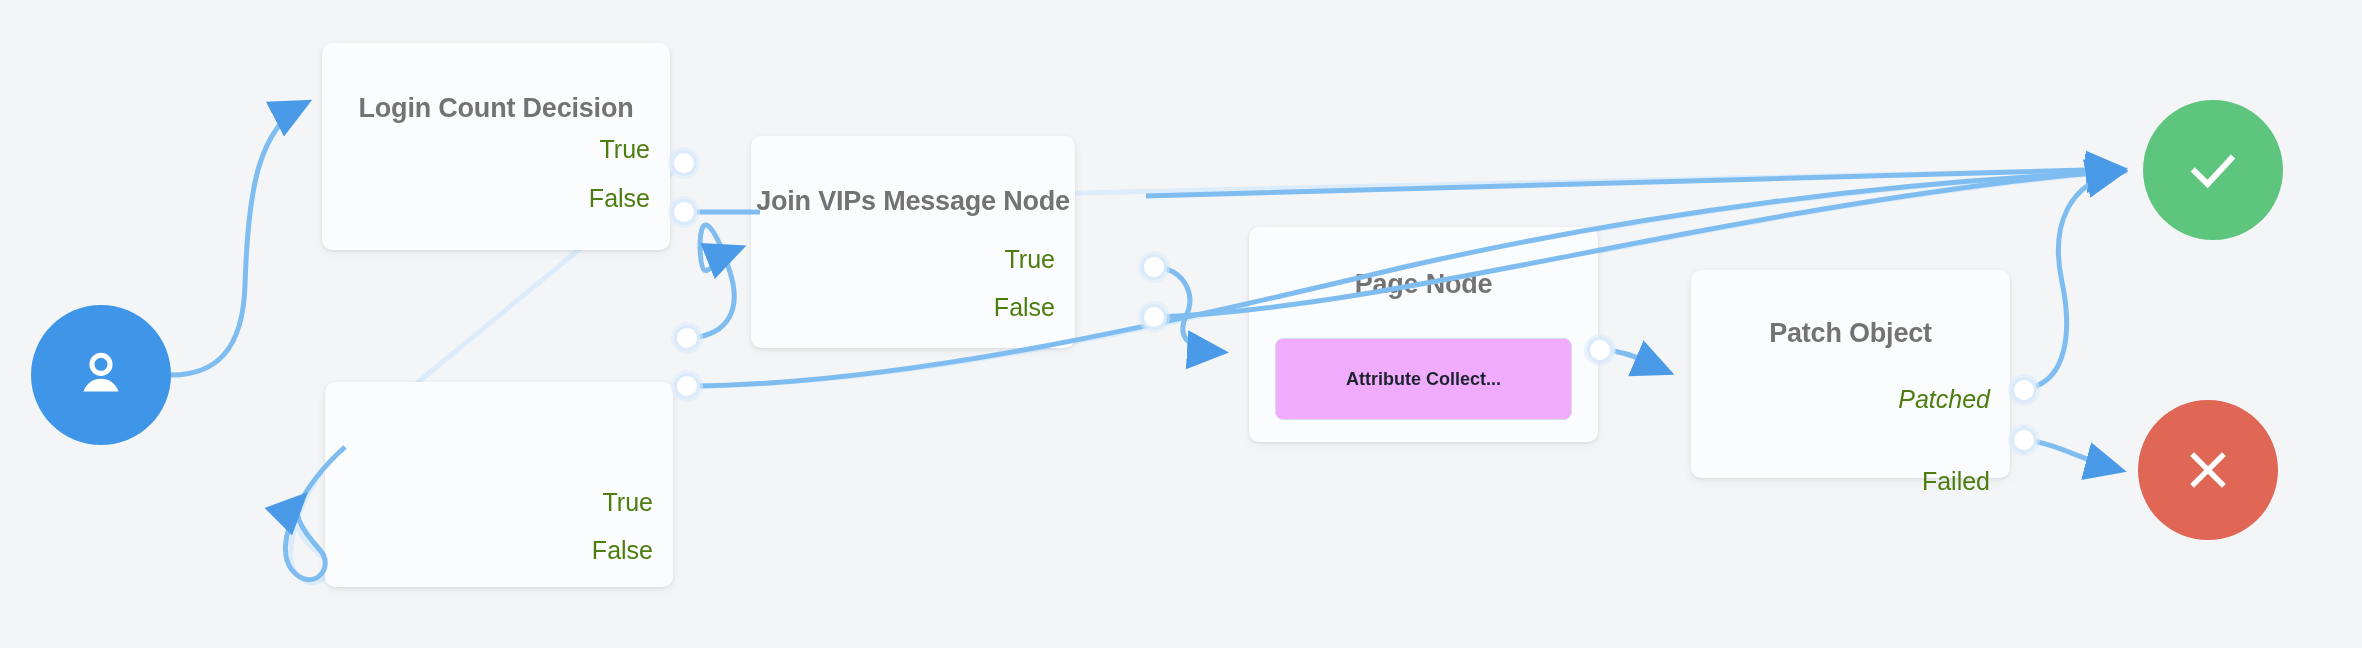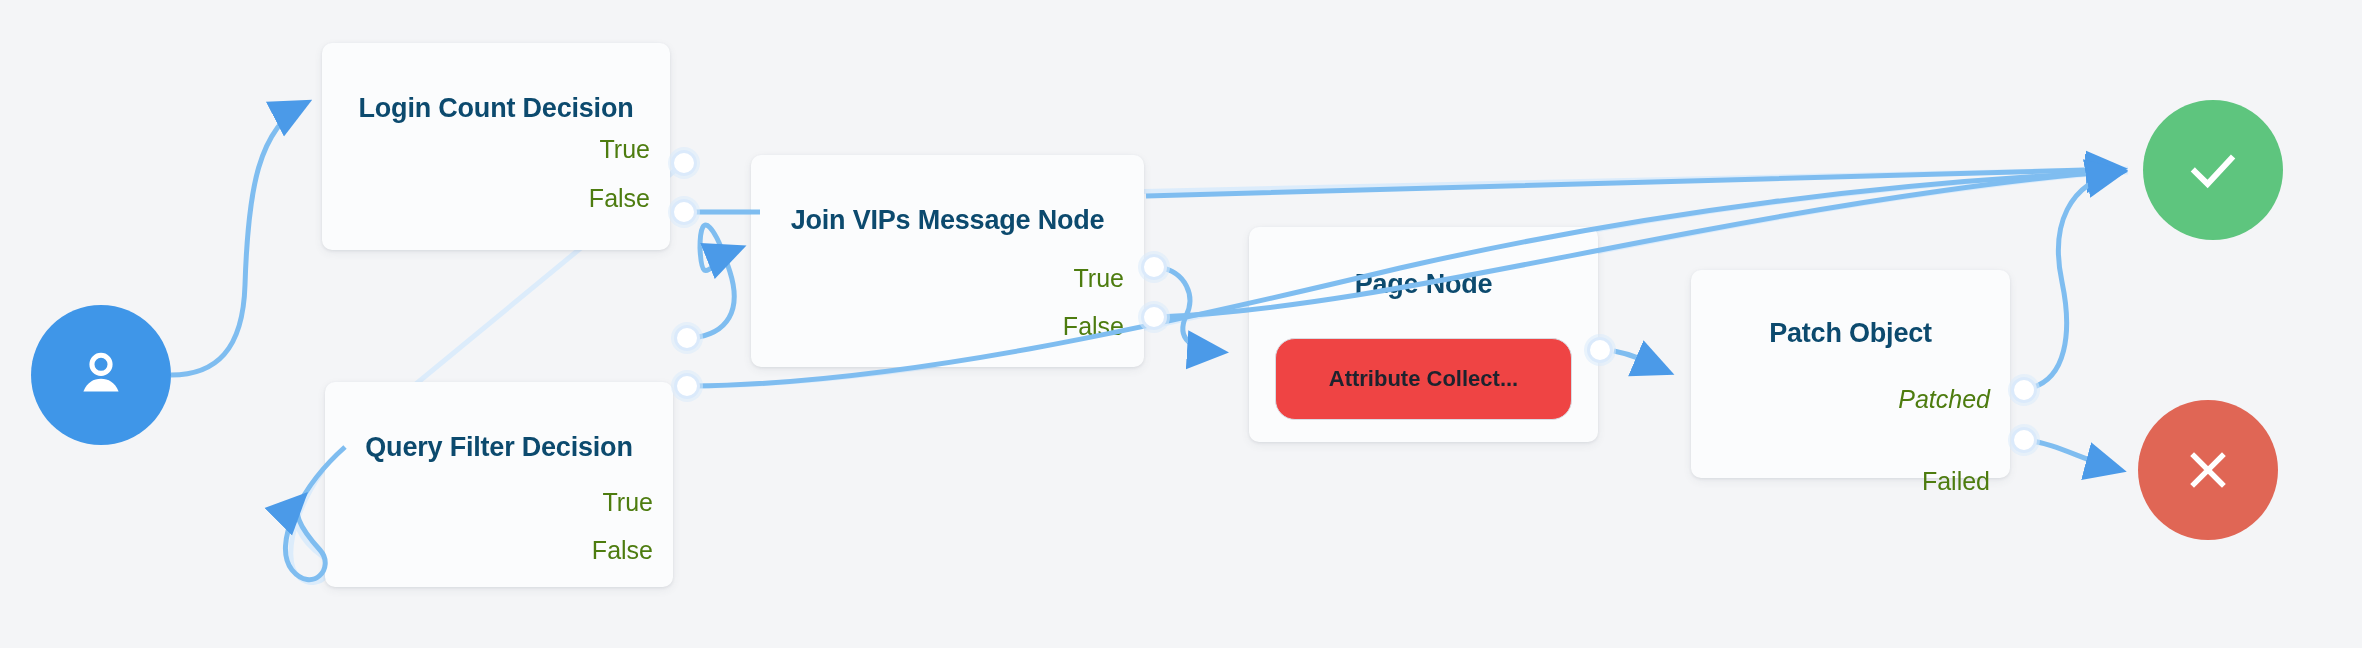--- a/index.html
+++ b/index.html
@@ -31,21 +31,21 @@
     border-radius: 10px;
     box-shadow: 0 1px 3px rgba(60,70,90,0.10), 0 3px 10px rgba(60,70,90,0.07);
     z-index: 2;
   }
   .node-title {
     position: absolute;
     left: 0; right: 0;
     text-align: center;
     font-weight: bold;
     font-size: 27px;
-    color: #0c4a6e;
+    color: #737373;
     letter-spacing: -0.2px;
   }
   .port-label {
     position: absolute;
     right: 20px;
     font-size: 25px;
     color: #4d7c0f;
     text-align: right;
     white-space: nowrap;
   }
@@ -53,28 +53,28 @@
     position: absolute;
     width: 26px; height: 26px;
     border-radius: 50%;
     background: #ffffff;
     border: 3px solid #dbeafb;
     box-shadow: 0 0 0 3px rgba(219,235,251,0.55);
     z-index: 4;
   }
   .subbox {
     position: absolute;
-    background: #ef4444;
+    background: #f0abfc;
     border: 1px solid #d8dce3;
-    border-radius: 20px;
+    border-radius: 8px;
     display: flex;
     align-items: center;
     justify-content: center;
     font-weight: bold;
-    font-size: 22px;
+    font-size: 18px;
     color: #1d232e;
   }
   .circle-node {
     position: absolute;
     border-radius: 50%;
     display: flex;
     align-items: center;
     justify-content: center;
     z-index: 2;
   }
@@ -112,28 +112,27 @@
 
   <div class="node" style="left:322px; top:43px; width:348px; height:207px;">
     <div class="node-title" style="top:50px;">Login Count Decision</div>
     <div class="port-label" style="top:92px;">True</div>
     <div class="port-label" style="top:141px;">False</div>
   </div>
   <div class="port" style="left:671px; top:150px;"></div>
   <div class="port" style="left:671px; top:199px;"></div>
 
   <div class="node" style="left:325px; top:382px; width:348px; height:205px;">
-    <div class="node-title" style="top:50px;">Query Filter Decision</div>
     <div class="port-label" style="top:106px;">True</div>
     <div class="port-label" style="top:154px;">False</div>
   </div>
   <div class="port" style="left:674px; top:325px;"></div>
   <div class="port" style="left:674px; top:373px;"></div>
 
-  <div class="node" style="left:751px; top:155px; width:393px; height:212px;">
+  <div class="node" style="left:751px; top:136px; width:324px; height:212px;">
     <div class="node-title" style="top:50px;">Join VIPs Message Node</div>
     <div class="port-label" style="top:109px;">True</div>
     <div class="port-label" style="top:157px;">False</div>
   </div>
   <div class="port" style="left:1141px; top:254px;"></div>
   <div class="port" style="left:1141px; top:304px;"></div>
 
   <div class="node" style="left:1249px; top:227px; width:349px; height:215px;">
     <div class="node-title" style="top:42px;">Page Node</div>
     <div class="subbox" style="left:26px; top:111px; width:297px; height:82px;">Attribute Collect...</div>

